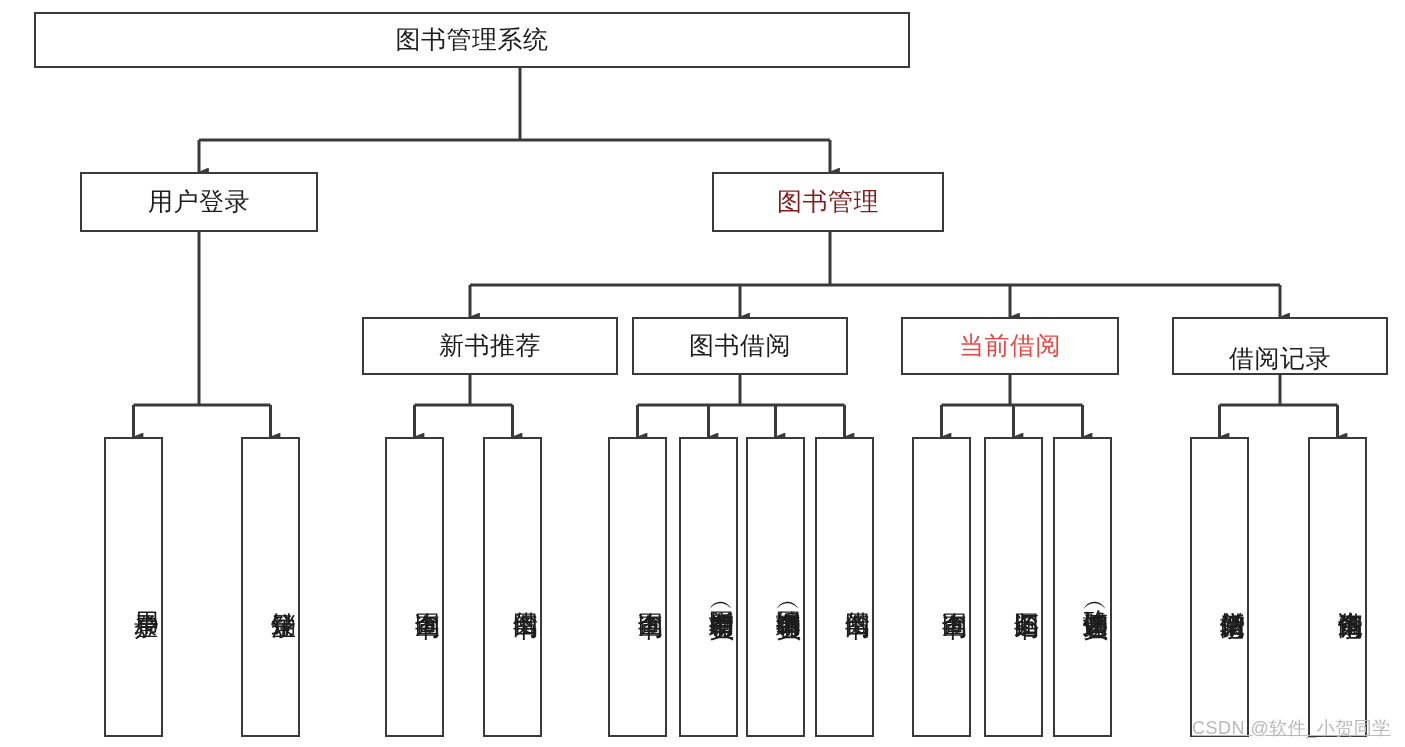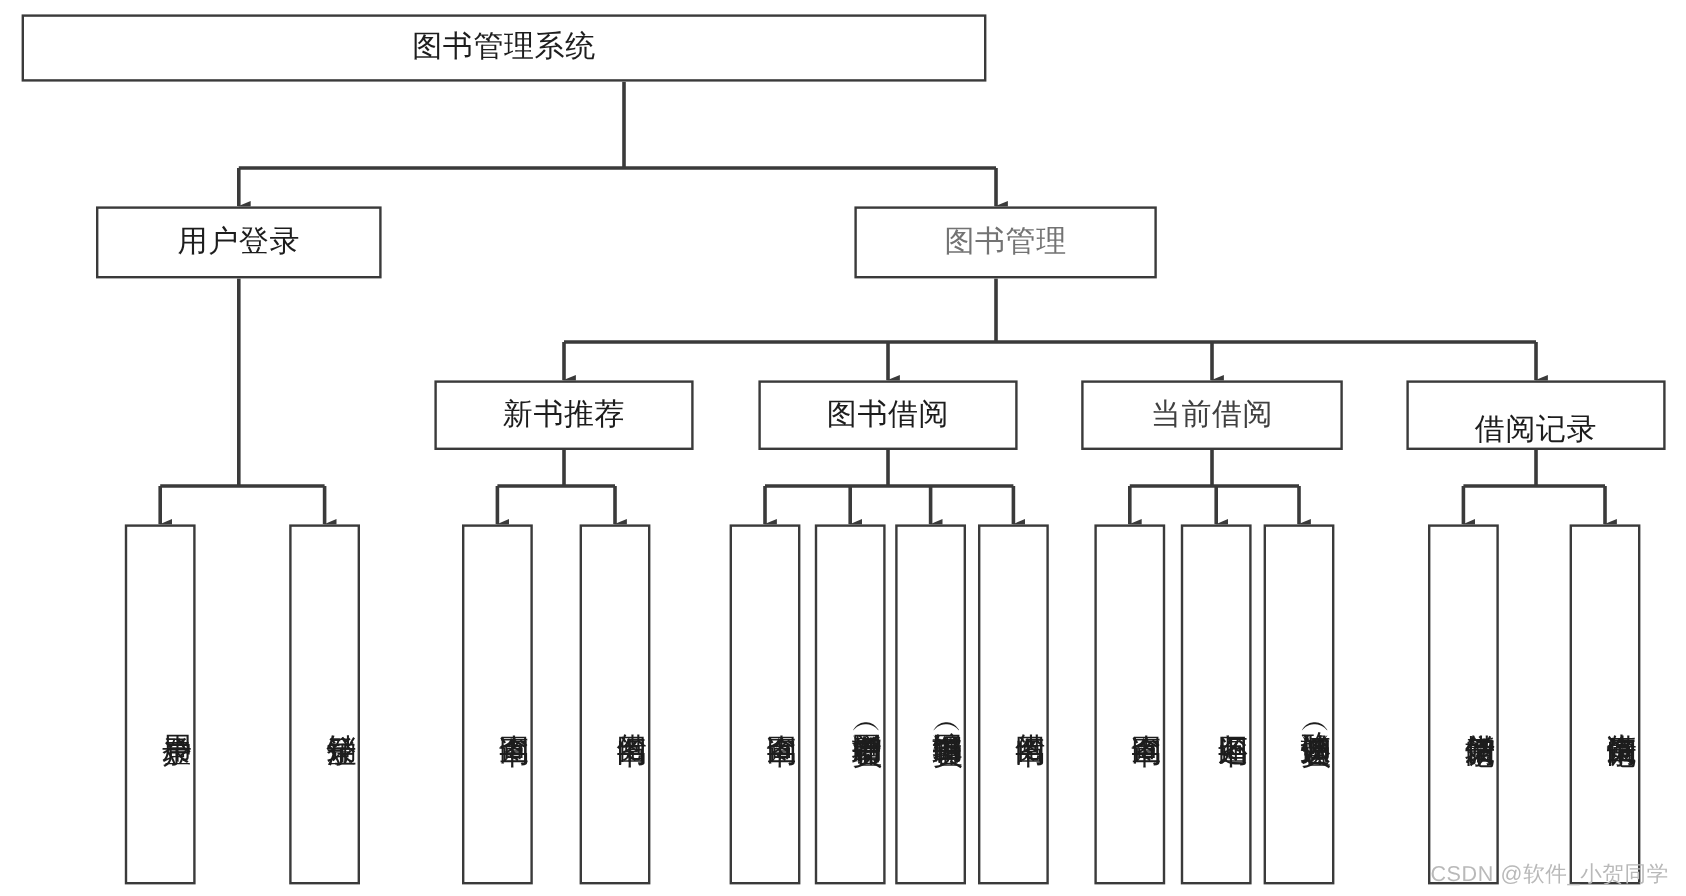--- a/index.html
+++ b/index.html
@@ -99,36 +99,36 @@
       <line x1="941.5" y1="405" x2="1082.5" y2="405" stroke="#3a3a3a" stroke-width="3"></line>
       <line x1="941.5" y1="405" x2="941.5" y2="437" stroke="#3a3a3a" stroke-width="3" marker-end="url(#arrow)"></line>
       <line x1="1013.5" y1="405" x2="1013.5" y2="437" stroke="#3a3a3a" stroke-width="3" marker-end="url(#arrow)"></line>
       <line x1="1082.5" y1="405" x2="1082.5" y2="437" stroke="#3a3a3a" stroke-width="3" marker-end="url(#arrow)"></line>
       <line x1="1280" y1="375" x2="1280" y2="405" stroke="#3a3a3a" stroke-width="3"></line>
       <line x1="1219.5" y1="405" x2="1337.5" y2="405" stroke="#3a3a3a" stroke-width="3"></line>
       <line x1="1219.5" y1="405" x2="1219.5" y2="437" stroke="#3a3a3a" stroke-width="3" marker-end="url(#arrow)"></line>
       <line x1="1337.5" y1="405" x2="1337.5" y2="437" stroke="#3a3a3a" stroke-width="3" marker-end="url(#arrow)"></line>
     </svg>
   <div id="nodes-layer">
-      <div class="node horiz" style="left: 18px; top: 12px; width: 804px; height: 56px; border-color: rgb(58, 58, 58); background: rgb(255, 255, 255); color: rgb(29, 29, 29);">
+      <div class="node horiz" style="left: 34px; top: 12px; width: 876px; height: 56px; border-color: rgb(58, 58, 58); background: rgb(255, 255, 255); color: rgb(29, 29, 29);">
         <span class="node-label">图书管理系统</span>
       </div>
       <div class="node horiz" style="left: 80px; top: 172px; width: 238px; height: 60px; border-color: rgb(58, 58, 58); background: rgb(255, 255, 255); color: rgb(29, 29, 29);">
         <span class="node-label">用户登录</span>
       </div>
-      <div class="node horiz" style="left: 712px; top: 172px; width: 252px; height: 60px; border-color: rgb(58, 58, 58); background: rgb(255, 255, 255); color: #737373;">
+      <div class="node horiz" style="left: 712px; top: 172px; width: 232px; height: 60px; border-color: rgb(58, 58, 58); background: rgb(255, 255, 255); color: #7f1d1d;">
         <span class="node-label">图书管理</span>
       </div>
-      <div class="node horiz" style="left: 362px; top: 317px; width: 216px; height: 58px; border-color: rgb(58, 58, 58); background: rgb(255, 255, 255); color: rgb(29, 29, 29);">
+      <div class="node horiz" style="left: 362px; top: 317px; width: 256px; height: 58px; border-color: rgb(58, 58, 58); background: rgb(255, 255, 255); color: rgb(29, 29, 29);">
         <span class="node-label">新书推荐</span>
       </div>
       <div class="node horiz" style="left: 632px; top: 317px; width: 216px; height: 58px; border-color: rgb(58, 58, 58); background: rgb(255, 255, 255); color: rgb(29, 29, 29); font-family: Liberation Serif, serif;">
         <span class="node-label">图书借阅</span>
       </div>
-      <div class="node horiz" style="left: 901px; top: 317px; width: 218px; height: 58px; border-color: rgb(58, 58, 58); background: rgb(255, 255, 255); color: #404040;">
+      <div class="node horiz" style="left: 901px; top: 317px; width: 218px; height: 58px; border-color: rgb(58, 58, 58); background: rgb(255, 255, 255); color: #ef4444;">
         <span class="node-label">当前借阅</span>
       </div>
       <div class="node horiz" style="left: 1172px; top: 317px; width: 216px; height: 58px; border-color: rgb(58, 58, 58); background: rgb(255, 255, 255); color: rgb(29, 29, 29); align-items: flex-end;">
         <span class="node-label">借阅记录</span>
       </div>
       <div class="node vert" style="left: 104px; top: 437px; width: 59px; height: 300px; border-color: rgb(58, 58, 58); background: rgb(255, 255, 255); color: rgb(29, 29, 29);">
         <span class="node-label">用户登录</span>
       </div>
       <div class="node vert" style="left: 241px; top: 437px; width: 59px; height: 300px; border-color: rgb(58, 58, 58); background: rgb(255, 255, 255); color: rgb(29, 29, 29);">
         <span class="node-label">注销登录</span>
@@ -160,14 +160,14 @@
       <div class="node vert" style="left: 1053px; top: 437px; width: 59px; height: 300px; border-color: rgb(58, 58, 58); background: rgb(255, 255, 255); color: rgb(29, 29, 29);">
         <span class="node-label">确认归还（管理员）</span>
       </div>
       <div class="node vert" style="left: 1190px; top: 437px; width: 59px; height: 300px; border-color: rgb(58, 58, 58); background: rgb(255, 255, 255); color: rgb(29, 29, 29);">
         <span class="node-label">新增借阅记录</span>
       </div>
       <div class="node vert" style="left: 1308px; top: 437px; width: 59px; height: 300px; border-color: rgb(58, 58, 58); background: rgb(255, 255, 255); color: rgb(29, 29, 29);">
         <span class="node-label">查询借阅记录</span>
       </div>
     </div>
-  <div class="watermark" style="left: 1192px; top: 716px; color: rgb(185, 185, 185);">CSDN @软件_小贺同学</div>
+  <div class="watermark" style="left: 1192px; top: 716px; color: rgb(185, 185, 185); text-decoration: underline;">CSDN @软件_小贺同学</div>
 </div>
 
 </body></html>

